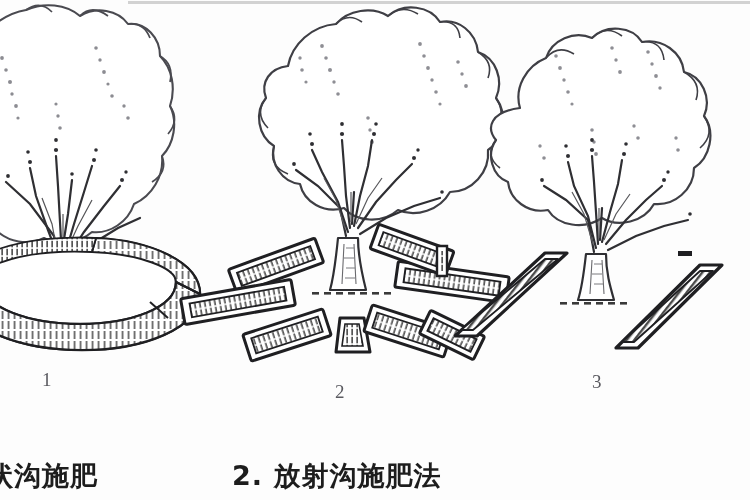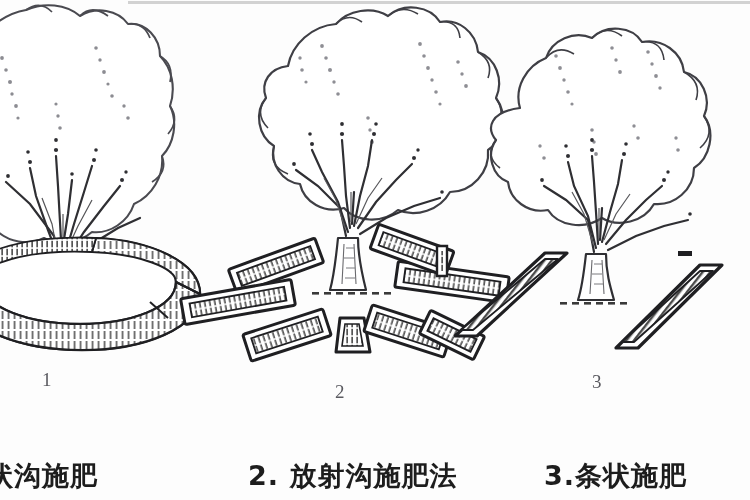--- a/index.html
+++ b/index.html
@@ -47,21 +47,21 @@
     position: absolute;
     font-family: "DejaVu Sans", "Liberation Sans", sans-serif;
     font-size: 27px;
     font-weight: 700;
     color: #1d1d1d;
     line-height: 1;
     white-space: nowrap;
     letter-spacing: 1px;
   }
   #caption-1 { left: -14px; top: 462px; }
-  #caption-2 { left: 248px; top: 462px; }
+  #caption-2 { left: 232px; top: 462px; }
   #caption-3 { left: 544px; top: 462px; }
   #num-1 { left: 42px; top: 370px; }
   #num-2 { left: 335px; top: 382px; }
   #num-3 { left: 592px; top: 372px; }
 </style>
 </head>
 <body>
 
 <div id="page">
 
@@ -414,15 +414,14 @@
       </g>
     </g>
   </svg>
 
   <div class="panel-number" id="num-1">1</div>
   <div class="panel-number" id="num-2">2</div>
   <div class="panel-number" id="num-3">3</div>
 
   <div class="caption" id="caption-1">状沟施肥</div>
   <div class="caption" id="caption-2">2. 放射沟施肥法</div>
-  <div class="caption" id="caption-3">3.条状施肥</div>
 
 </div>
 
 </body></html>

